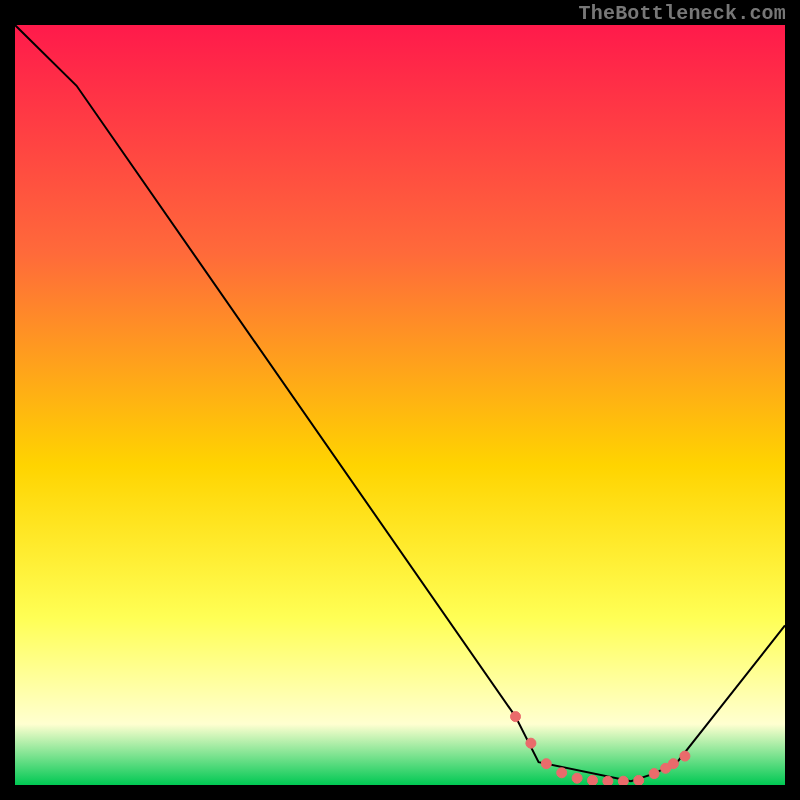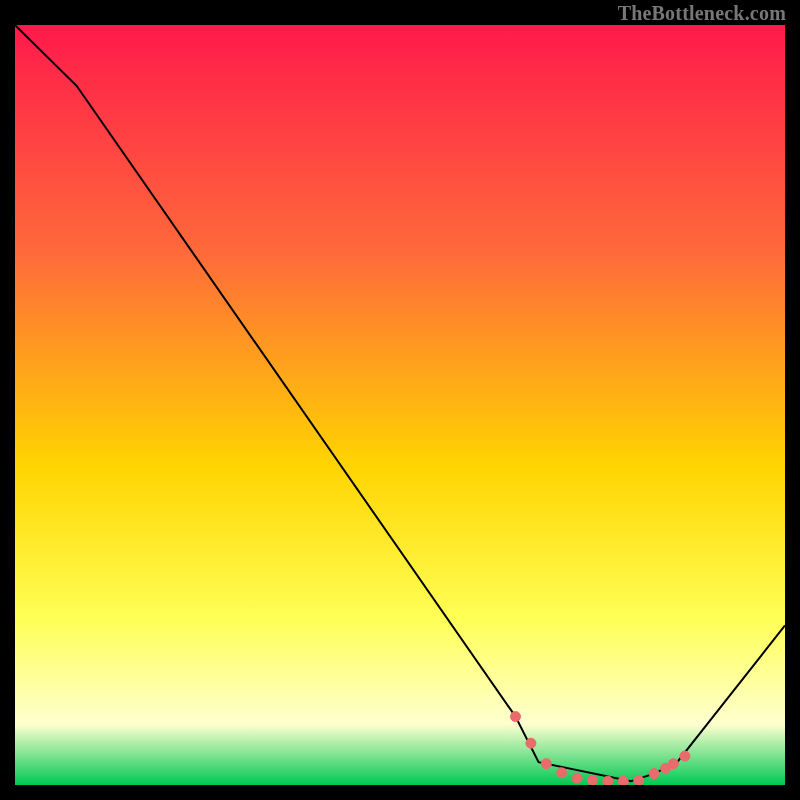--- a/index.html
+++ b/index.html
@@ -23,21 +23,21 @@
     width: 770px;
     height: 760px;
   }
   .plot-area svg {
     display: block;
   }
   .watermark {
     position: absolute;
     top: 2px;
     right: 14px;
-    font-family: Liberation Serif, serif;
+    font-family: Liberation Mono, monospace;
     font-size: 20px;
     font-weight: 600;
     color: #777;
     letter-spacing: 0.2px;
     user-select: none;
   }
 </style>
 </head>
 <body style="background: rgb(0, 0, 0);">
 

